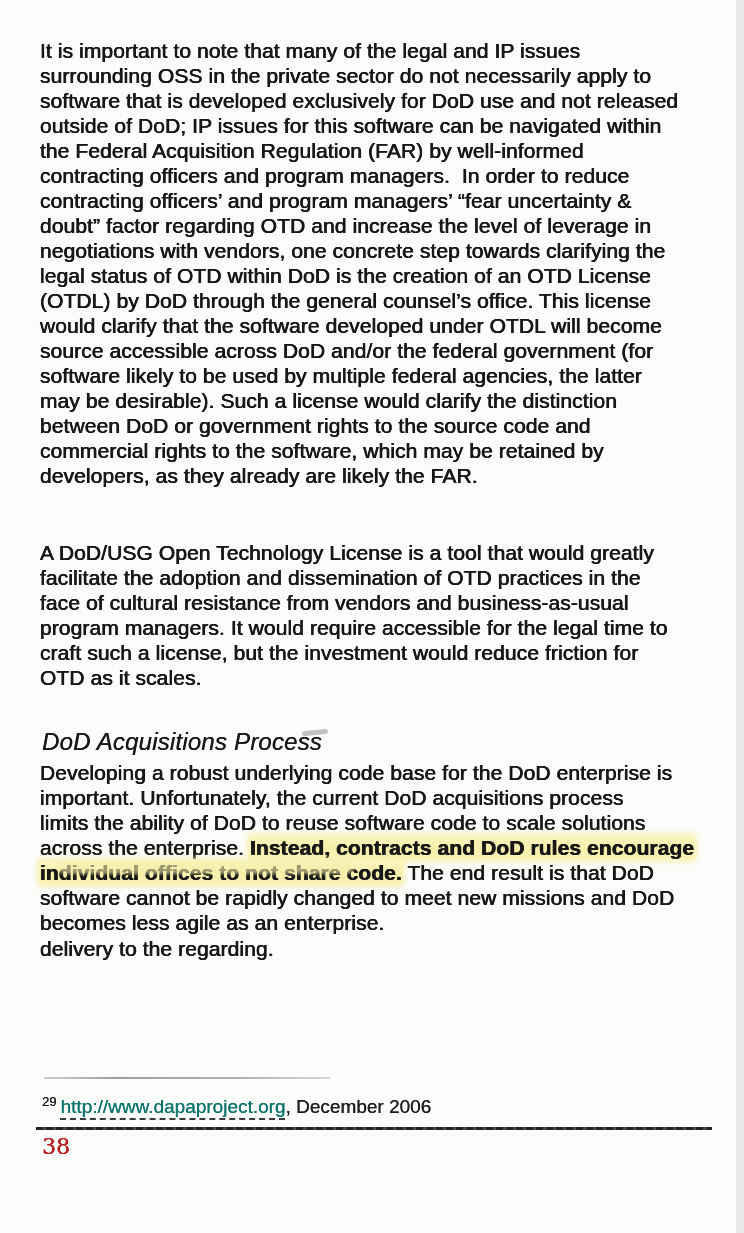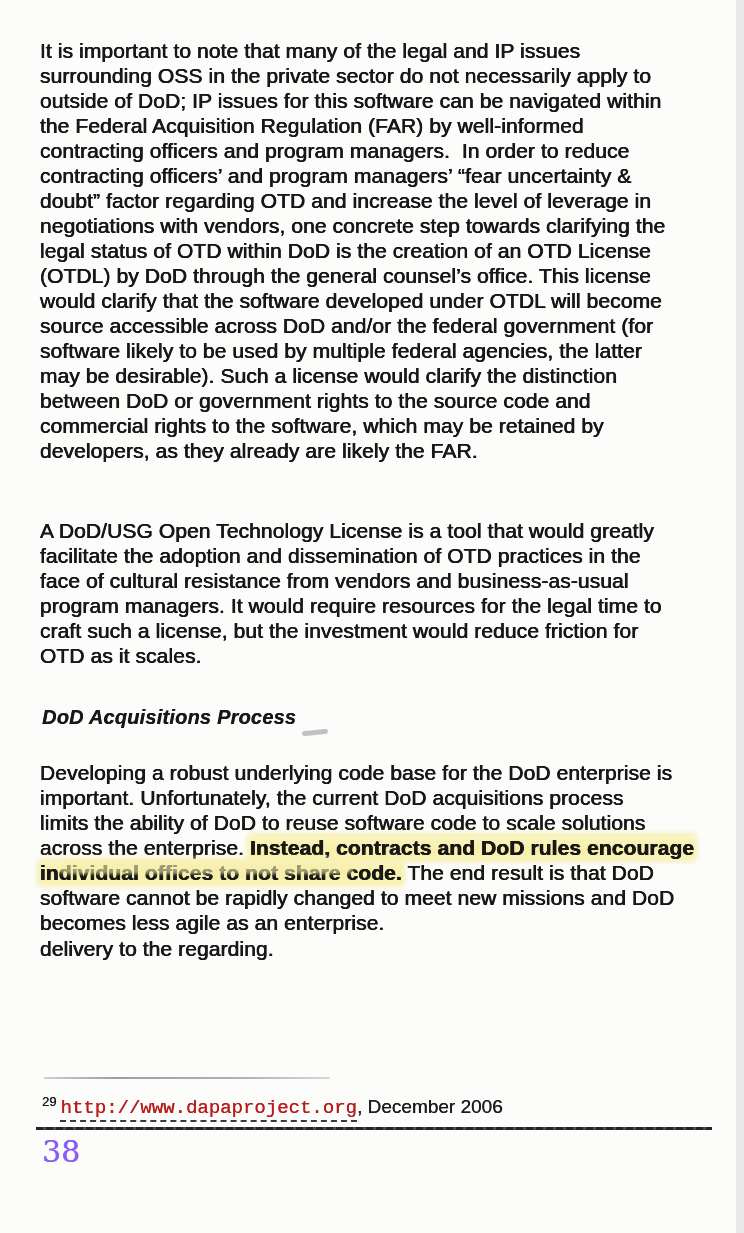--- a/index.html
+++ b/index.html
@@ -15,24 +15,24 @@
     position:absolute;
     left:40px;
     font-size:21px;
     line-height:25px;
     letter-spacing:.1px;
     white-space:nowrap;
     text-shadow:.35px 0 0 currentColor,-.35px 0 0 currentColor;
   }
   .ln{height:25px;}
   #p1{top:38px;}
-  #p2{top:518px;}
+  #p2{top:540px;}
   #heading{
-    position:absolute;left:42px;top:706px;
-    font-size:20px;font-weight:700;font-style:italic;
+    position:absolute;left:42px;top:728px;
+    font-size:24px;font-weight:400;font-style:italic;
     letter-spacing:.2px;white-space:nowrap;
     text-shadow:.3px 0 0 currentColor;
   }
   #p3{top:760px;}
   #p4{top:936px;}
   .hl{
     background:linear-gradient(180deg,#faf5c2 0%,#f7efa8 55%,#f9f3b8 100%);
     box-shadow:0 0 5px 3px rgba(247,239,170,.85);
     border-radius:2px;
     font-weight:bold;
@@ -54,42 +54,43 @@
     position:absolute;left:42px;top:1096px;
     font-size:19px;color:#1d1d1d;white-space:nowrap;
     text-shadow:.3px 0 0 currentColor;
   }
   .fn-marker{
     font-size:13px;position:relative;top:-7px;margin-right:4px;
   }
   .fn-link{
     border-bottom:2px dashed #3a3a3a;
     padding-bottom:1px;
-    color:#b91c1c;text-decoration:none;font-family:Liberation Mono, monospace;
+    color:#0f766e;text-decoration:none;
   }
   .bottom-rule{
     position:absolute;left:36px;top:1127px;width:676px;height:3px;
     background:repeating-linear-gradient(90deg,#242424 0 7px,#4a4a4a 7px 10px);
   }
   .page-number{
     position:absolute;left:42px;top:1134px;
     font-family:"DejaVu Serif",serif;
-    font-size:30px;color:#8b5cf6;
+    font-size:22px;color:#b91c1c;
     text-shadow:.3px 0 0 currentColor;
   }
   sup.ref{font-size:13px;position:relative;top:-8px;letter-spacing:0;}
 </style>
 </head>
 <body>
 
 <div class="page">
 
   <div class="body-text" id="p1">
     <div class="ln">It is important to note that many of the legal and IP issues</div>
     <div class="ln">surrounding OSS in the private sector do not necessarily apply to</div>
+    <div class="ln">software that is developed exclusively for DoD use and not released</div>
     <div class="ln">outside of DoD; IP issues for this software can be navigated within</div>
     <div class="ln">the Federal Acquisition Regulation (FAR) by well-informed</div>
     <div class="ln">contracting officers and program managers.&nbsp; In order to reduce</div>
     <div class="ln">contracting officers’ and program managers’ “fear uncertainty &amp;</div>
     <div class="ln">doubt” factor regarding OTD and increase the level of leverage in</div>
     <div class="ln">negotiations with vendors, one concrete step towards clarifying the</div>
     <div class="ln">legal status of OTD within DoD is the creation of an OTD License</div>
     <div class="ln">(OTDL) by DoD through the general counsel’s office. This license</div>
     <div class="ln">would clarify that the software developed under OTDL will become</div>
     <div class="ln">source accessible across DoD and/or the federal government (for</div>
@@ -97,21 +98,21 @@
     <div class="ln">may be desirable). Such a license would clarify the distinction</div>
     <div class="ln">between DoD or government rights to the source code and</div>
     <div class="ln">commercial rights to the software, which may be retained by</div>
     <div class="ln">developers, as they already are likely the FAR.</div>
   </div>
 
   <div class="body-text" id="p2">
     <div class="ln">A DoD/USG Open Technology License is a tool that would greatly</div>
     <div class="ln">facilitate the adoption and dissemination of OTD practices in the</div>
     <div class="ln">face of cultural resistance from vendors and business-as-usual</div>
-    <div class="ln">program managers. It would require resources for the legal time to</div>
+    <div class="ln">program managers. It would require accessible for the legal time to</div>
     <div class="ln">craft such a license, but the investment would reduce friction for</div>
     <div class="ln">OTD as it scales.</div>
   </div>
 
   <div id="heading">DoD Acquisitions Process</div>
 
   <div class="artifact-dash"></div>
 
   <div class="body-text" id="p3">
     <div class="ln">Developing a robust underlying code base for the DoD enterprise is</div>

